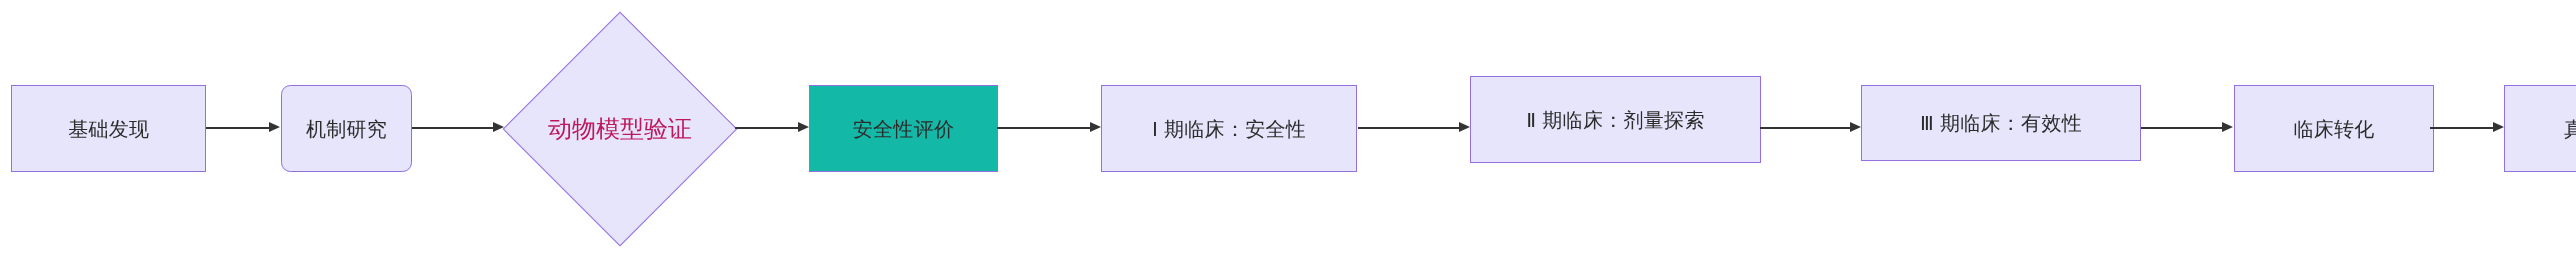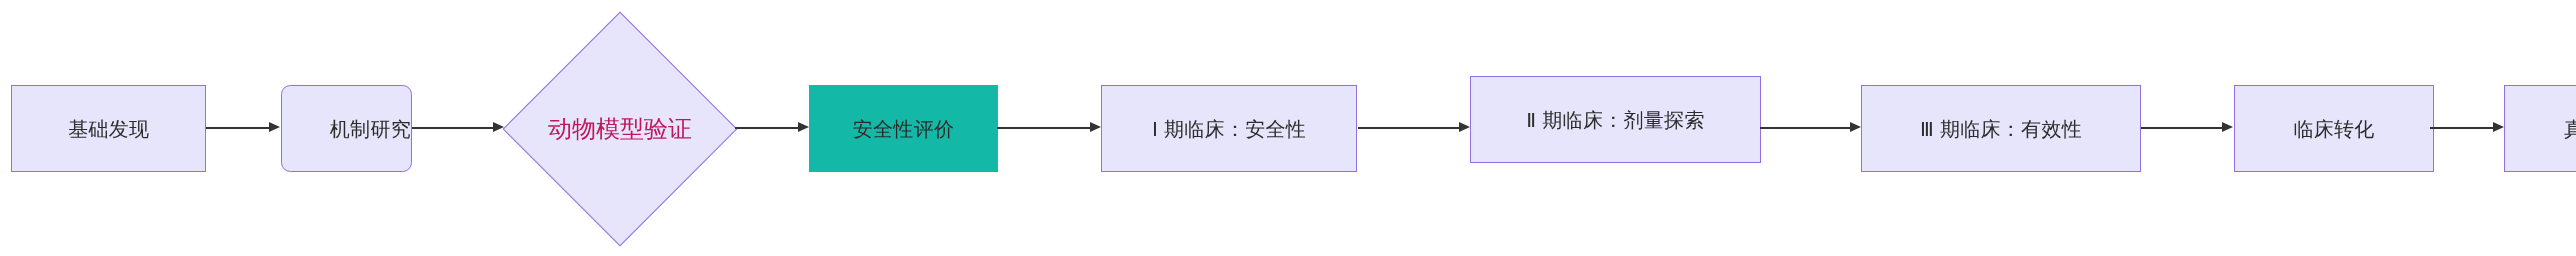--- a/index.html
+++ b/index.html
@@ -99,42 +99,42 @@
 </style>
 </head>
 <body>
 
 <div id="flow-canvas" style="background: rgb(255, 255, 255);">
 
   <div class="node sharp" style="left: 11.3px; top: 85px; width: 195px; height: 87px; background: rgb(231, 229, 251); border-color: rgb(147, 112, 224); color: rgb(43, 43, 43);">
     <span>基础发现</span>
   </div>
 
-  <div class="node rounded" style="left: 281px; top: 85px; width: 131px; height: 87px; background: rgb(231, 229, 251); border-color: rgb(147, 112, 224); color: rgb(43, 43, 43); justify-content: flex-end;">
+  <div class="node rounded" style="left: 281px; top: 85px; width: 131px; height: 87px; background: rgb(231, 229, 251); border-color: rgb(147, 112, 224); color: rgb(43, 43, 43);">
     <span>机制研究</span>
   </div>
 
   <div class="node-diamond" style="left: 505px; top: 11.3px; width: 230px; height: 235px;">
     <div class="diamond-shape" style="background: rgb(231, 229, 251); border-color: rgb(147, 112, 224);"></div>
     <div class="diamond-label" style="color: #be185d;">动物模型验证</div>
   </div>
 
   <div class="node sharp" style="left: 809px; top: 85px; width: 189px; height: 87px; background: #14b8a6; border-color: rgb(147, 112, 224); color: rgb(43, 43, 43);">
     <span>安全性评价</span>
   </div>
 
   <div class="node sharp" style="left: 1101px; top: 85px; width: 256px; height: 87px; background: rgb(231, 229, 251); border-color: rgb(147, 112, 224); color: rgb(43, 43, 43);">
     <span>Ⅰ 期临床：安全性</span>
   </div>
 
   <div class="node sharp" style="left: 1470px; top: 76px; width: 291px; height: 87px; background: rgb(231, 229, 251); border-color: rgb(147, 112, 224); color: rgb(43, 43, 43);">
     <span>Ⅱ 期临床：剂量探索</span>
   </div>
 
-  <div class="node sharp" style="left: 1861px; top: 85px; width: 280px; height: 87px; background: rgb(231, 229, 251); border-color: rgb(147, 112, 224); color: rgb(43, 43, 43);">
+  <div class="node sharp" style="left: 1861px; top: 85px; width: 280px; height: 76px; background: rgb(231, 229, 251); border-color: rgb(147, 112, 224); color: rgb(43, 43, 43);">
     <span>Ⅲ 期临床：有效性</span>
   </div>
 
   <div class="node sharp" style="left: 2234px; top: 85px; width: 200px; height: 87px; background: rgb(231, 229, 251); border-color: rgb(147, 112, 224); color: rgb(43, 43, 43);">
     <span>临床转化</span>
   </div>
 
   <div class="node sharp" style="left: 2504px; top: 85px; width: 242px; height: 87px; background: rgb(231, 229, 251); border-color: rgb(147, 112, 224); color: rgb(43, 43, 43);">
     <span>真实世界研究</span>
   </div>

